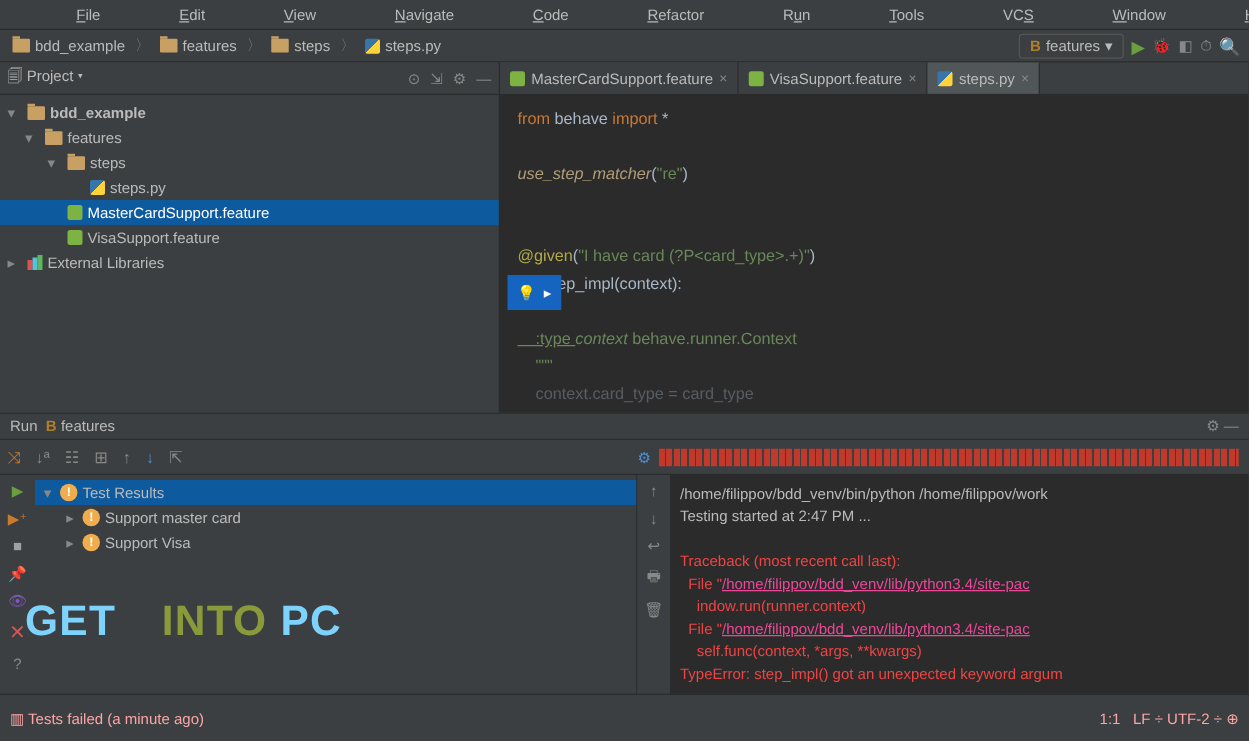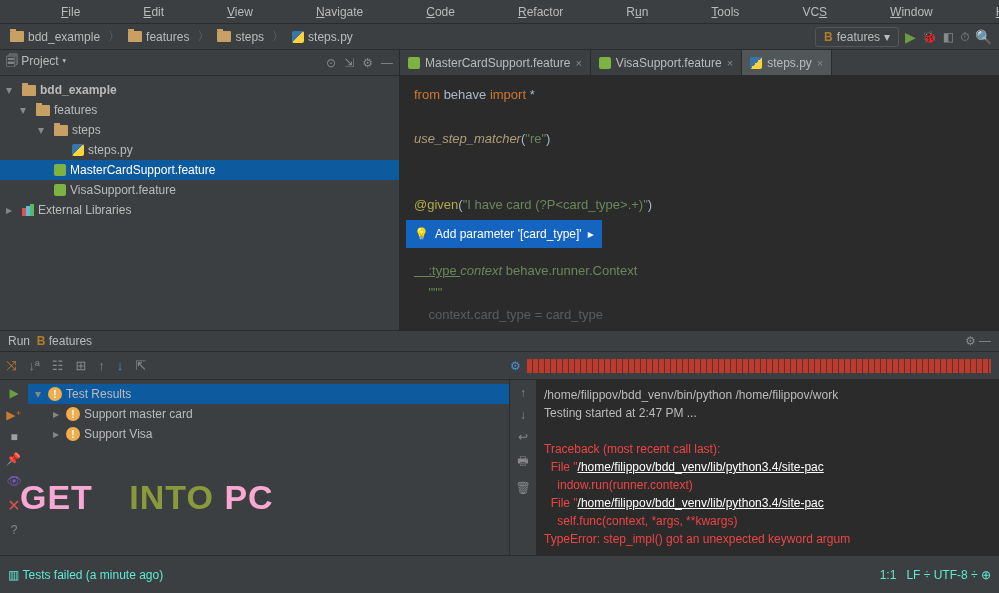--- a/index.html
+++ b/index.html
@@ -85,29 +85,29 @@
 .rungutter .gx { color: #d9534f; font-size: 16px; }
 .testtree { width: 482px; border-right: 1px solid #2b2b2b; padding: 4px 0; }
 .trow { display: flex; align-items: center; height: 20px; gap: 4px; }
 .trow.sel { background: #0d5a9e; }
 .trow .arrow { color: #888; width: 12px; display: inline-block; text-align: center; }
 .warn-icon { width: 14px; height: 14px; background: #f0ad4e; border-radius: 50%; display: inline-flex; align-items: center; justify-content: center; color: #fff; font-size: 10px; font-weight: bold; }
 .outgutter { width: 26px; background: #3c3f41; display: flex; flex-direction: column; align-items: center; padding-top: 6px; gap: 8px; color: #888; }
 .console { flex: 1; background: #2b2b2b; font-family: Menlo, Consolas, monospace; font-size: 12px; line-height: 18px; padding: 6px 8px; white-space: pre; overflow: hidden; }
 .console .norm { color: #bbbbbb; }
 .console .err { color: #ef4444; }
-.console .link { color: #ffffff; text-decoration: underline; }
-
-
-.statusbar { position: absolute; bottom: 0; left: 0; right: 0; height: 38px; background: #3c3f41; border-top: 1px solid #2b2b2b; display: flex; align-items: center; justify-content: space-between; padding: 0 8px; color: #5eead4; }
+.console .link { color: #ec4899; text-decoration: underline; }
+
+
+.statusbar { position: absolute; bottom: 0; left: 0; right: 0; height: 38px; background: #3c3f41; border-top: 1px solid #2b2b2b; display: flex; align-items: center; justify-content: space-between; padding: 0 8px; color: #fca5a5; }
 
 
 .watermark { position: absolute; left: 20px; top: 478px; pointer-events: none; font-family: Arial,sans-serif; }
 .watermark .big { font-size: 34px; font-weight: bold; letter-spacing: 1px; }
-.watermark .g1 { color: #f9a8d4; }
+.watermark .g1 { color: #7dd3fc; }
 .watermark .g2 { color: #8a9a3a; margin-left: 26px; }
 .watermark .sub { color: #8f8f86; font-size: 15px; font-style: italic; margin-top: 2px; }
 </style>
 </head>
 <body>
 
 <div class="menubar">
   <span><u>F</u>ile</span>
   <span><u>E</u>dit</span>
   <span><u>V</u>iew</span>
@@ -235,21 +235,20 @@
 
 
 <span class="dec">@given</span><span>(</span><span class="str">"I have card (?P&lt;card_type&gt;.+)"</span><span>)</span>
 <span class="kw">def </span><span class="fn">step_impl</span><span class="param">(context):</span>
 <span class="doc">    """</span>
 <span class="docu">    :type </span><span class="docem">context </span><span class="doc">behave.runner.Context</span>
 <span class="doc">    """</span>
 <span style="opacity:.35">    context.card_type = card_type</span></pre>
       <div class="intention">
         <span class="bulb">💡</span>
-        <span>Add parameter '[card_type]'</span>
         <span>▸</span>
       </div>
     </div>
   </div>
 </div>
 
 <div class="runheader">
   <span><span>Run</span>&nbsp;&nbsp;<span class="bicon">B</span> <span>features</span></span>
   <span class="gears">⚙ —</span>
 </div>
@@ -317,16 +316,16 @@
 
 <div class="watermark">
   <div class="big"><span class="g1">GET </span><span class="g2">INTO </span><span class="g1">PC</span></div>
 </div>
 
 <div class="statusbar">
   <span>▥ <span>Tests failed (a minute ago)</span></span>
   <span>
     <span>1:1</span>&nbsp;&nbsp;
     <span>LF</span> ÷
-    <span>UTF-8</span> ÷
+    <span>UTF-2</span> ÷
     <span>⊕</span>
   </span>
 </div>
 
 </body></html>

